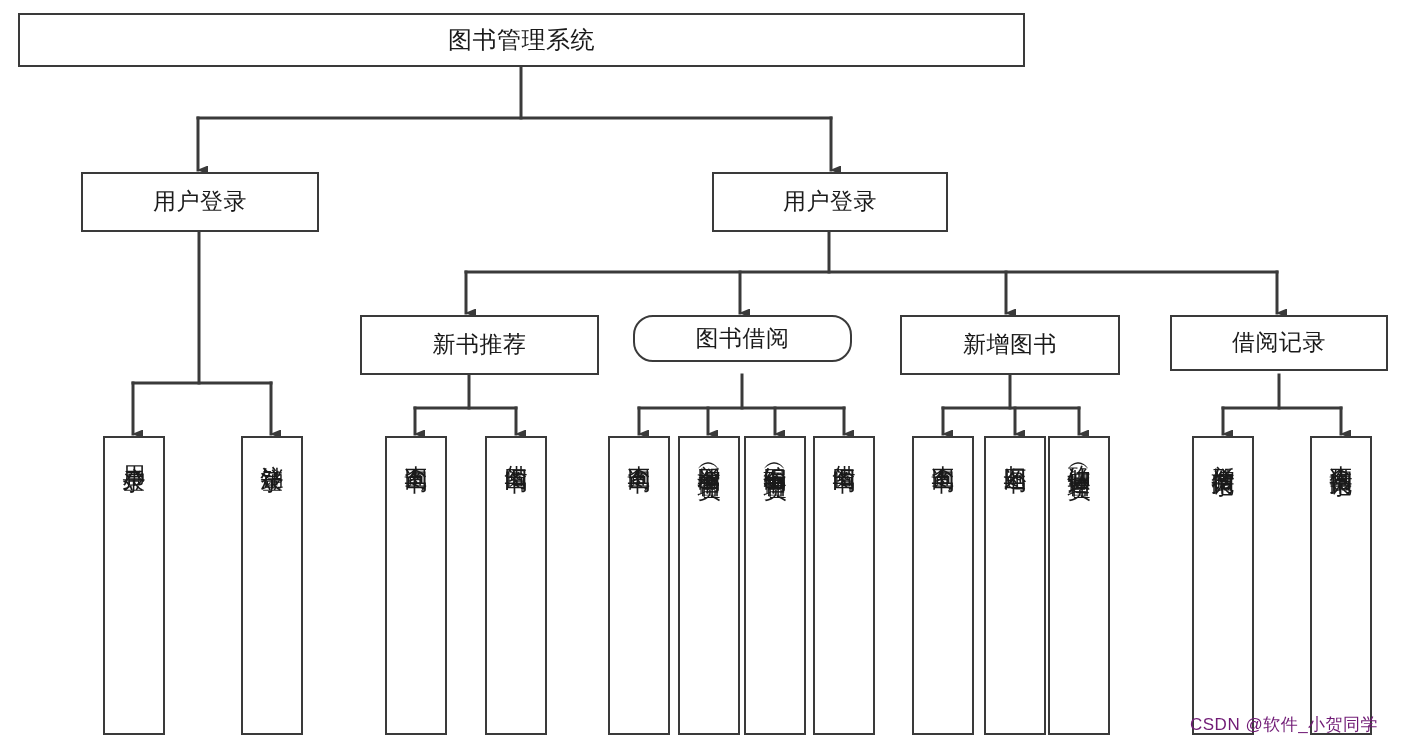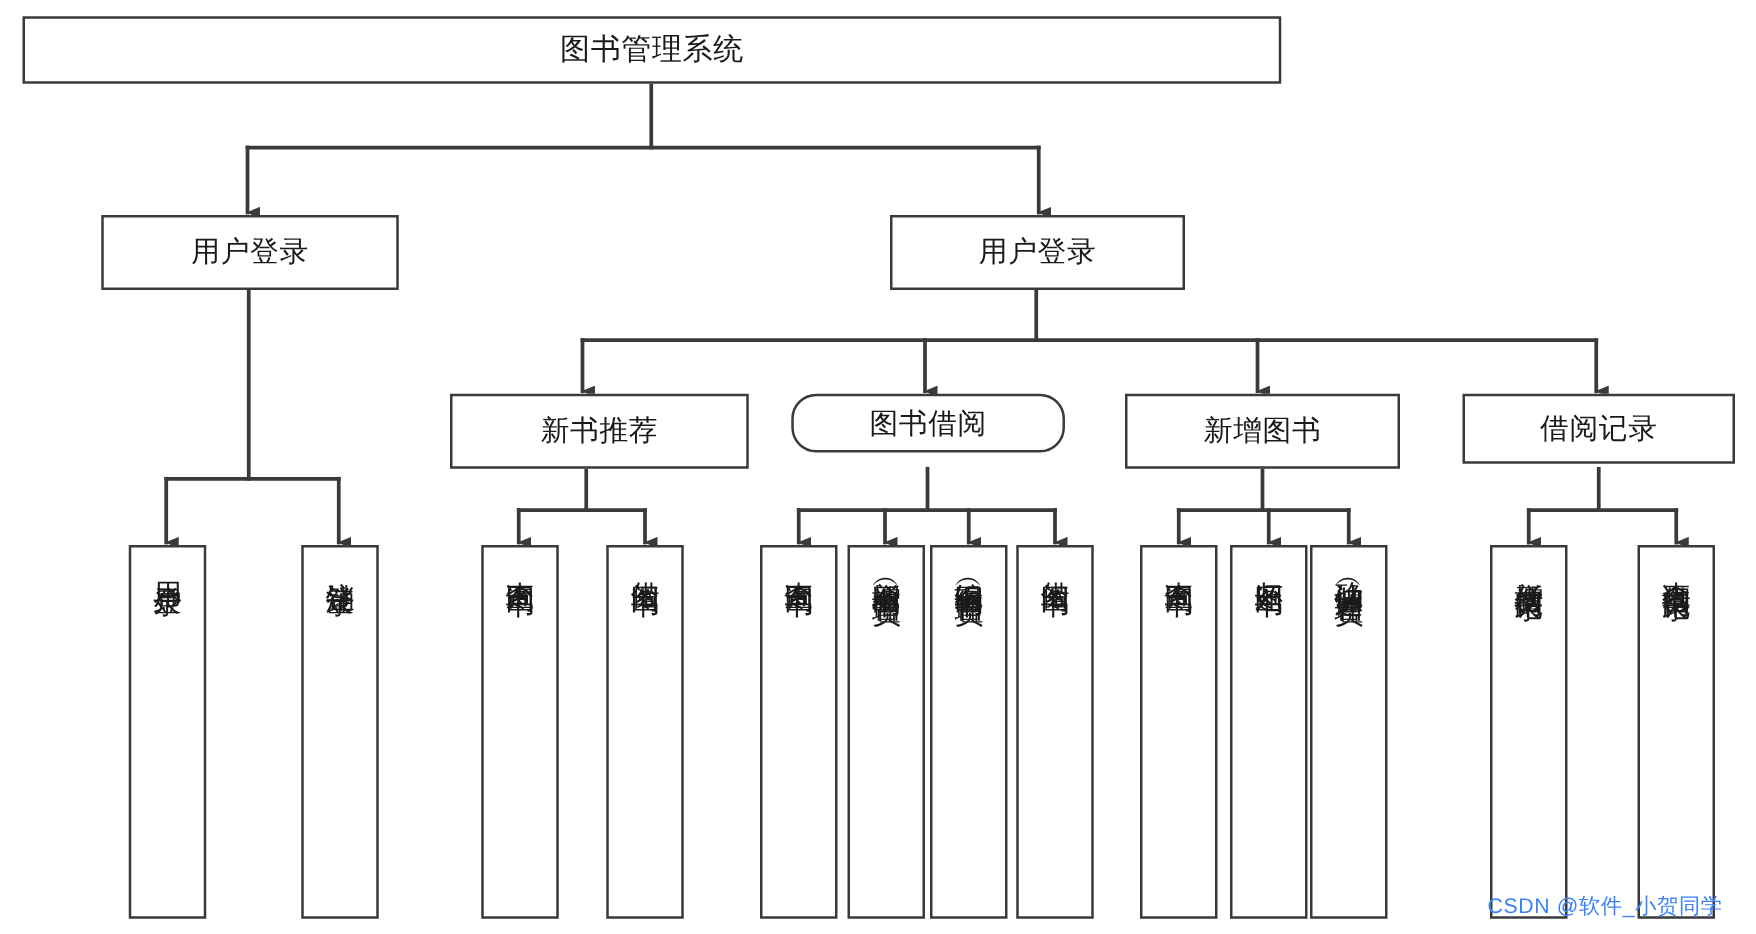--- a/index.html
+++ b/index.html
@@ -61,21 +61,21 @@
     text-orientation: upright;
     font-size: 23px;
     letter-spacing: 2px;
     line-height: 1;
   }
   .watermark {
     position: absolute;
     left: 1190px;
     top: 713px;
     font-size: 17px;
-    color: #3b82f6;
+    color: #701a75;
     letter-spacing: 0.5px;
     white-space: nowrap;
     pointer-events: none;
   }
 </style>
 </head>
 <body>
 
 <div id="diagram-root">
 

